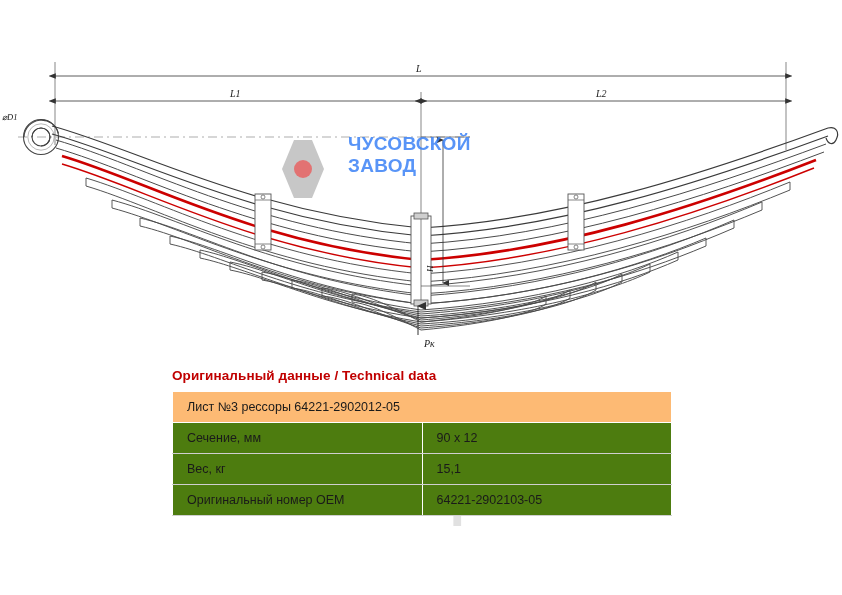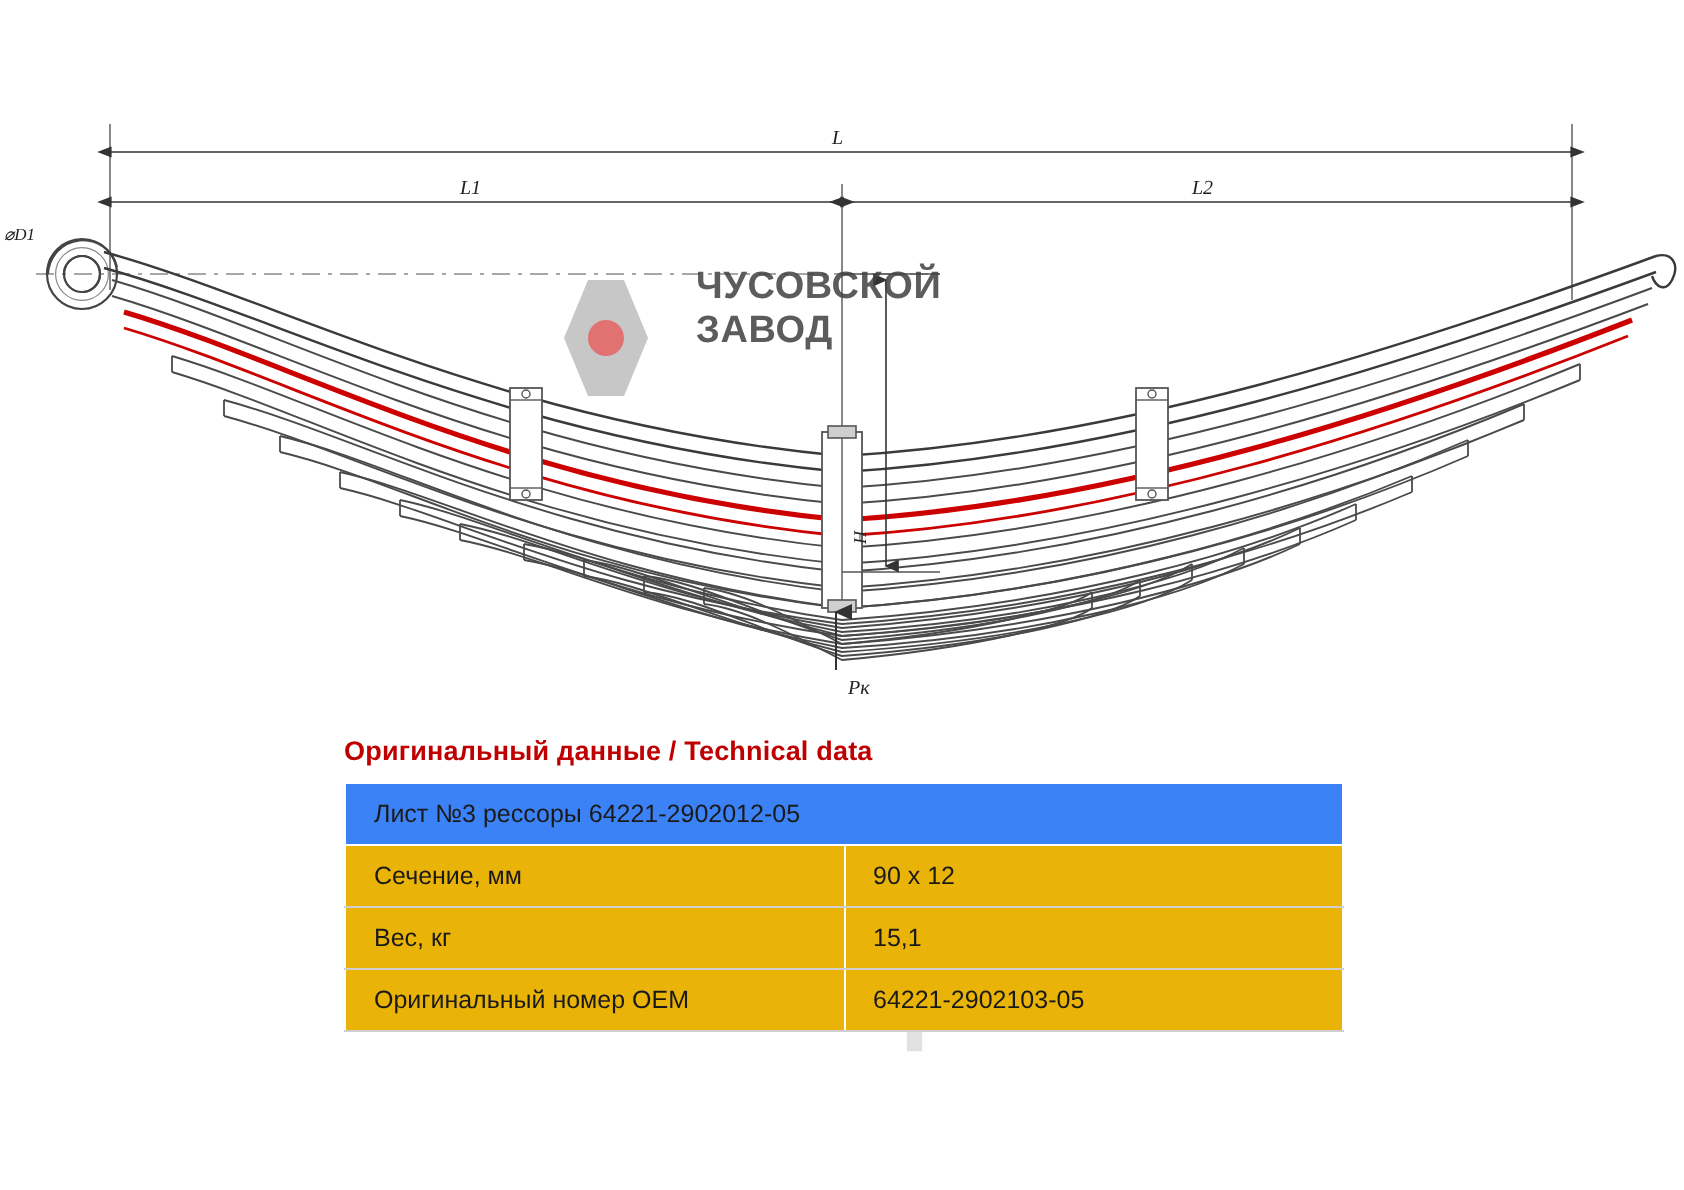--- a/index.html
+++ b/index.html
@@ -43,21 +43,21 @@
     opacity: 0.55;
   }
   .wm-text {
     position: absolute;
     left: 348px;
     top: 133px;
     font-family: "Liberation Sans", sans-serif;
     font-weight: bold;
     font-size: 19px;
     line-height: 22px;
-    color: #404040;
+    color: #3b82f6;
     opacity: 0.85;
     letter-spacing: 0.3px;
     white-space: nowrap;
   }
   .wm-abcp {
     position: absolute;
     left: 350px;
     top: 462px;
     font-family: "Liberation Sans", sans-serif;
     font-size: 56px;
@@ -96,22 +96,22 @@
   table.spec td {
     border: 1px solid #ffffff;
     font-size: 12.5px;
     color: #1a1a1a;
     padding: 7px 10px 7px 14px;
     height: 16px;
     vertical-align: middle;
     white-space: nowrap;
     overflow: hidden;
   }
-  table.spec tr.shaded td { background: #3b82f6; }
-  table.spec tr.plain td  { background: #eab308; }
+  table.spec tr.shaded td { background: #fdba74; }
+  table.spec tr.plain td  { background: #4d7c0f; }
   table.spec tr.plain td  { border-top: 1px solid #cfcfcf; border-bottom: 1px solid #cfcfcf; }
   table.spec td.label { width: 246px; }
   table.spec td.value { width: 254px; }
 </style>
 </head>
 <body>
 
 <div id="page">
 
   <div id="drawing">

